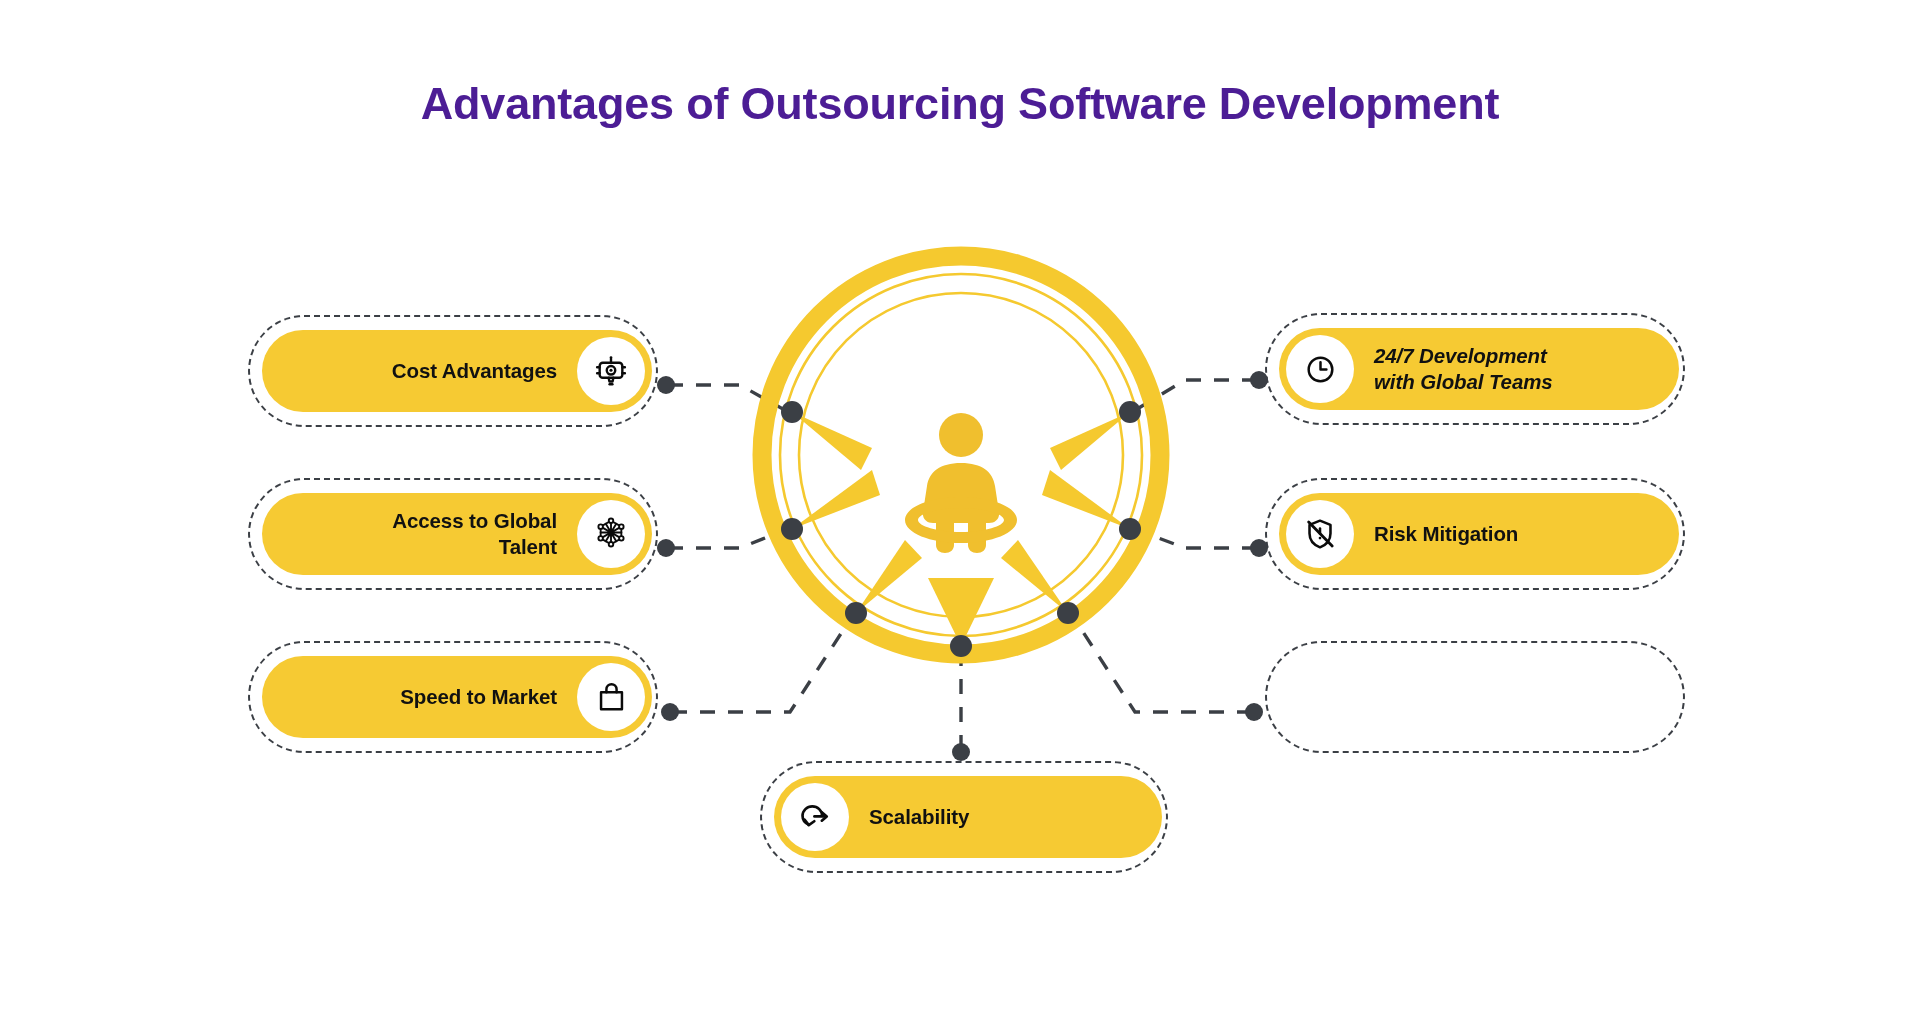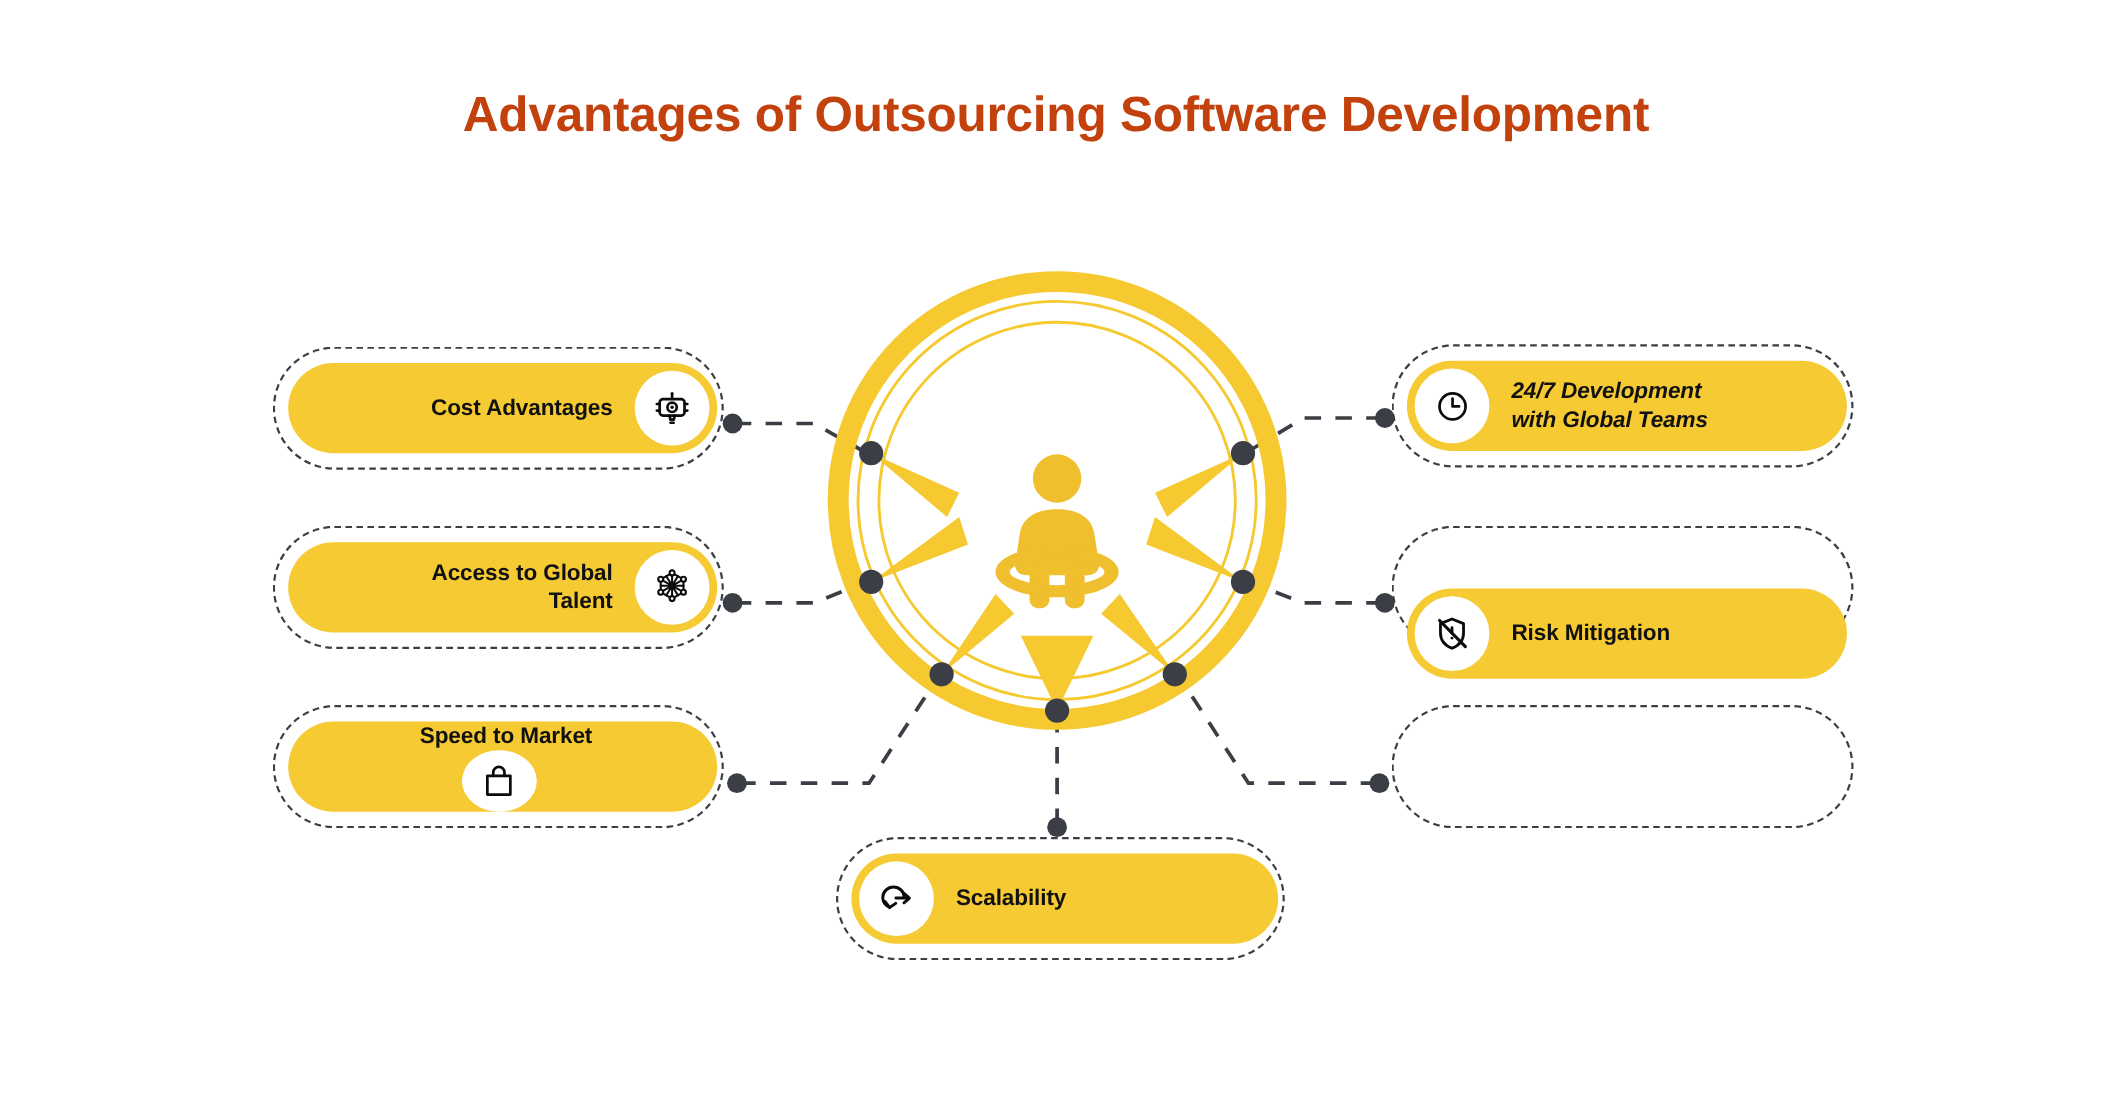--- a/index.html
+++ b/index.html
@@ -26,21 +26,21 @@
   
   .title {
     position: absolute;
     left: 0;
     top: 78px;
     width: 1920px;
     text-align: center;
     font-size: 45px;
     font-weight: bold;
     letter-spacing: -0.2px;
-    color: #c2410c;
+    color: #4c1d95;
     font-family: "Liberation Sans", sans-serif;
   }
 
   
   #diagram {
     position: absolute;
     left: 0; top: 0;
     width: 1920px;
     height: 1011px;
   }
@@ -225,21 +225,21 @@
         <circle cx="18.9" cy="7.1" r="1.5" fill="#fff"></circle>
         <circle cx="5.1" cy="14.9" r="1.5" fill="#fff"></circle>
         <circle cx="18.9" cy="14.9" r="1.5" fill="#fff"></circle>
         <circle cx="12" cy="18.8" r="1.5" fill="#fff"></circle>
         <circle cx="12" cy="11" r="1.8" fill="#0b0b0b"></circle>
       </svg>
     </span>
   </div>
 
   <div class="pill-outline" style="left:248px; top:641px; width:410px; height:112px;"></div>
-  <div class="pill left" style="left:262px; top:656px; width:390px;flex-direction:column;">
+  <div class="pill left" style="left:262px; top:656px; width:390px;">
     <span class="pill-label">Speed to Market</span>
     <span class="icon-circle">
       <svg width="33" height="33" viewBox="0 0 24 24" fill="none" stroke="#0b0b0b" stroke-width="1.8" stroke-linecap="round" stroke-linejoin="round">
         <path d="M4.4 8.2h15.2v12.4H4.4z"></path>
         <path d="M8.3 8.2V6.0a3.7 3.7 0 0 1 7.4 0v2.2"></path>
       </svg>
     </span>
   </div>
 
   <div class="pill-outline" style="left:1265px; top:313px; width:420px; height:112px;"></div>
@@ -248,21 +248,21 @@
       <svg width="33" height="33" viewBox="0 0 24 24" fill="none" stroke="#0b0b0b" stroke-width="1.8" stroke-linecap="round" stroke-linejoin="round">
         <circle cx="12" cy="12" r="8.6"></circle>
         <path d="M12 6.8V12h4.3"></path>
       </svg>
     </span>
     <span class="pill-label">24/7 Development
 with Global Teams</span>
   </div>
 
   <div class="pill-outline" style="left:1265px; top:478px; width:420px; height:112px;"></div>
-  <div class="pill right" style="left:1279px; top:493px; width:400px;margin-top:42px;">
+  <div class="pill right" style="left:1279px; top:493px; width:400px;">
     <span class="icon-circle">
       <svg width="34" height="34" viewBox="0 0 24 24" fill="none" stroke="#0b0b0b" stroke-width="1.8" stroke-linecap="round" stroke-linejoin="round">
         <path d="M12 2.6 4.6 5.6v6.0c0 4.6 3.1 8.1 7.4 9.8 4.3-1.7 7.4-5.2 7.4-9.8v-6z"></path>
         <path d="M12 8.2v3.6"></path>
         <circle cx="12" cy="14.9" r="0.95" fill="#0b0b0b" stroke="none"></circle>
         <path d="M4.0 3.6 20.6 20.4" stroke-width="2.0"></path>
       </svg>
     </span>
     <span class="pill-label">Risk Mitigation</span>
   </div>

